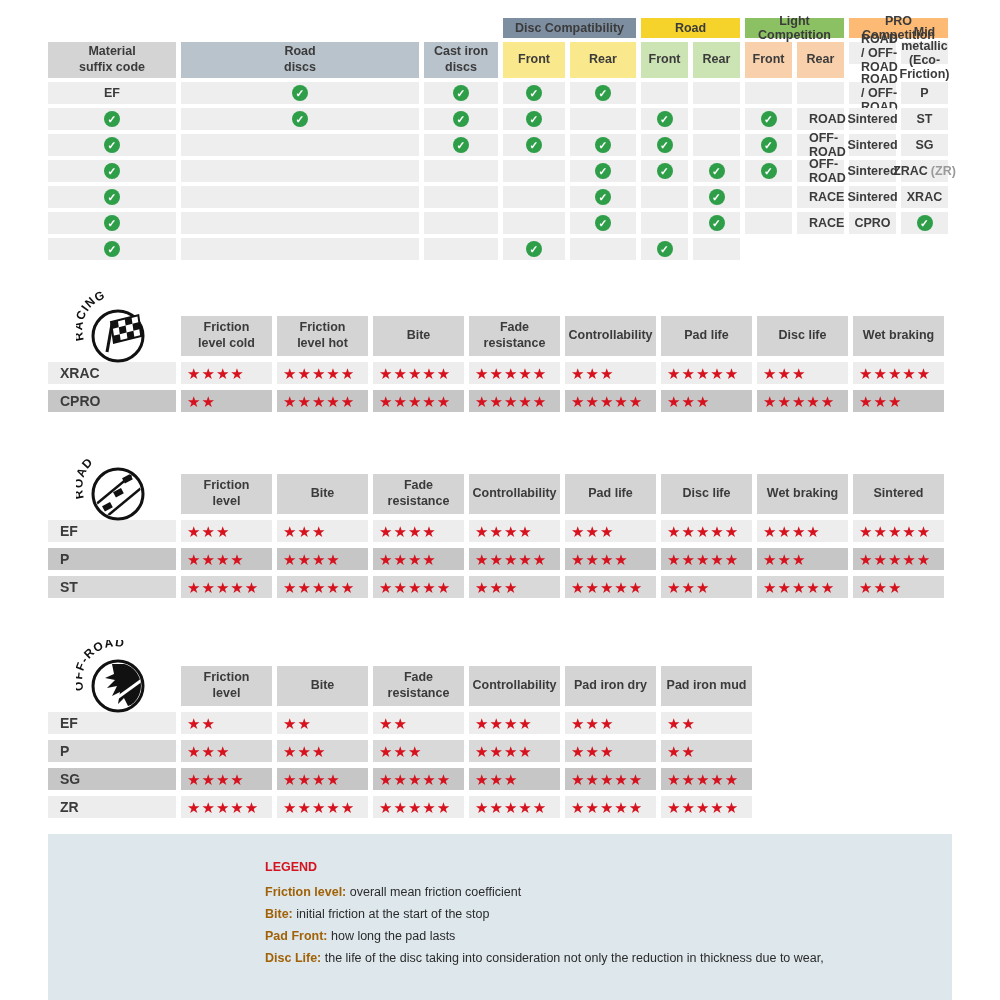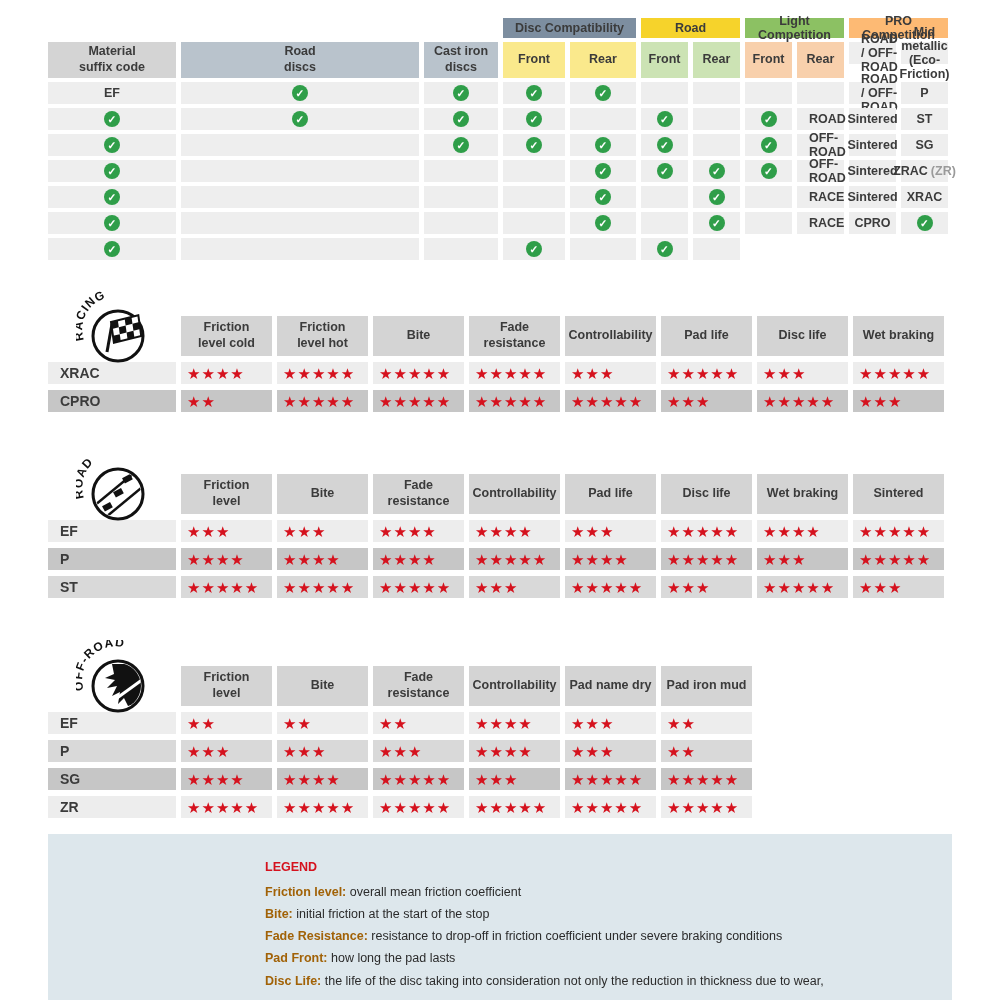--- a/index.html
+++ b/index.html
@@ -328,21 +328,21 @@
             </g>
           </svg></div>
         <div class="grid rating-grid" style="grid-template-columns: 128px repeat(6, 91px);">
           <div class="cell corner"></div>
           <div class="cell rhead">Friction
 level</div>
           <div class="cell rhead">Bite</div>
           <div class="cell rhead">Fade
 resistance</div>
           <div class="cell rhead">Controllability</div>
-          <div class="cell rhead">Pad name dry</div>
+          <div class="cell rhead">Pad iron dry</div>
           <div class="cell rhead">Pad iron mud</div>
           <div class="cell rlabel" style="background: rgb(237, 237, 237);">EF</div>
           <div class="cell stars" style="background: rgb(237, 237, 237); color: rgb(213, 18, 30);">★★</div>
           <div class="cell stars" style="background: rgb(237, 237, 237); color: rgb(213, 18, 30);">★★</div>
           <div class="cell stars" style="background: rgb(237, 237, 237); color: rgb(213, 18, 30);">★★</div>
           <div class="cell stars" style="background: rgb(237, 237, 237); color: rgb(213, 18, 30);">★★★★</div>
           <div class="cell stars" style="background: rgb(237, 237, 237); color: rgb(213, 18, 30);">★★★</div>
           <div class="cell stars" style="background: rgb(237, 237, 237); color: rgb(213, 18, 30);">★★</div>
           <div class="cell rlabel" style="background: rgb(217, 217, 217);">P</div>
           <div class="cell stars" style="background: rgb(217, 217, 217); color: rgb(213, 18, 30);">★★★</div>
@@ -367,19 +367,18 @@
           <div class="cell stars" style="background: rgb(237, 237, 237); color: rgb(213, 18, 30);">★★★★★</div>
         </div>
       </div>
     </div>
 
   <div class="legend" id="legend-box" style="background: rgb(221, 231, 236);">
     <div class="legend-title" style="color: rgb(213, 18, 30);">LEGEND</div>
     <div id="legend-items">
         <div class="legend-line"><b>Friction level:</b> overall mean friction coefficient</div>
         <div class="legend-line"><b>Bite:</b> initial friction at the start of the stop</div>
-        <div class="legend-line"><b>Fade Resistance:</b> resistance to drop-off in friction coefficient under severe braking conditions</div>
         <div class="legend-line"><b>Pad Front:</b> how long the pad lasts</div>
         <div class="legend-line"><b>Disc Life:</b> the life of the disc taking into consideration not only the reduction in thickness due to wear,</div>
       </div>
   </div>
 
 </div>
 
 </body></html>

